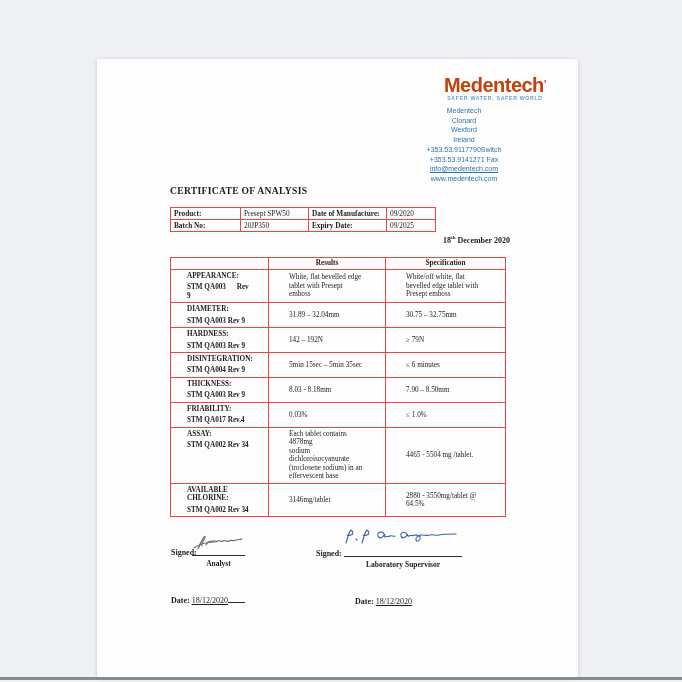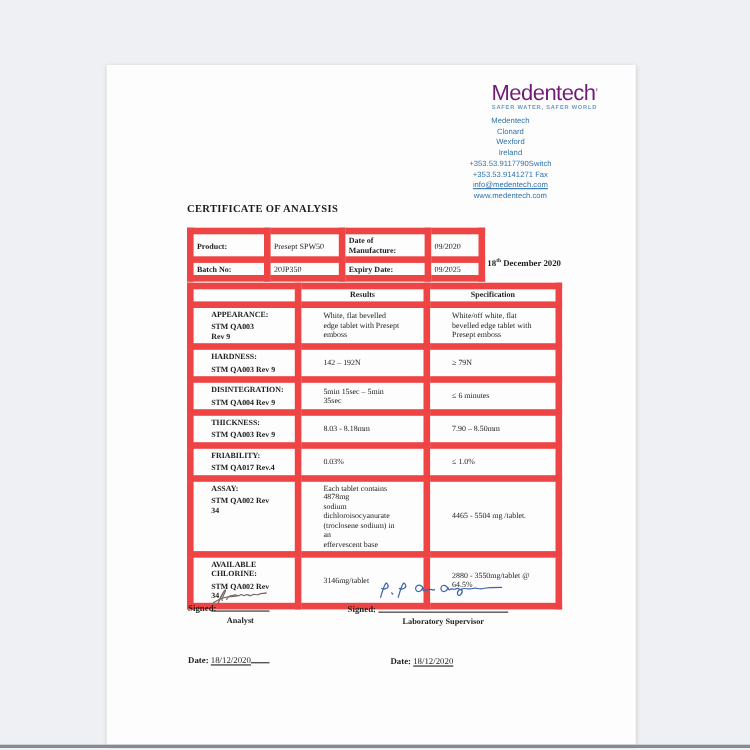--- a/index.html
+++ b/index.html
@@ -10,37 +10,37 @@
     position:absolute; left:97px; top:59px; width:481px; height:618px;
     background:#fdfdfe; box-shadow:0 1px 4px rgba(0,0,0,.18);
   }
   .viewport-bottom-border {
     position:absolute; left:0; top:677px; width:682px; height:3px; background:#858b95;
   }
 
   
   .logo-block { position:absolute; left:330px; top:16px; width:136px; text-align:center;
     font-family:"Liberation Sans", sans-serif; }
-  .logo-text { font-size:20px; font-weight:normal; color:#701a75; letter-spacing:-0.5px; line-height:20px; }
+  .logo-text { font-size:20px; font-weight:bold; color:#c2410c; letter-spacing:-0.5px; line-height:20px; }
   .logo-mark { font-size:10px; vertical-align:top; }
   .logo-tagline { font-size:5.2px; letter-spacing:0.7px; color:#6c9dc4; margin-top:0px; font-weight:bold; }
   .address-block { position:absolute; left:323px; top:47px; width:88px; text-align:center;
     font-family:"Liberation Sans", sans-serif; font-size:7px; line-height:9.7px; color:#2e72ac; }
   .address-block .link { text-decoration:underline; cursor:pointer; }
 
   
   .doc-title { position:absolute; left:73px; top:126px; font-size:9.6px; font-weight:bold; letter-spacing:0.3px; }
   .doc-date { position:absolute; left:250px; top:176px; width:163px; text-align:right;
     font-size:8px; font-weight:bold; }
   .doc-date sup { font-size:5px; }
   .doc-date .date-rest { margin-left:2px; }
 
   
   table { border-collapse:collapse; }
-  td,th { border:6px solid #ef4444; }
+  td,th { border:1px solid #ef4444; }
 
   .info-table { position:absolute; left:73px; top:148px; width:265px; table-layout:fixed; }
   .info-table td { font-size:7.3px; padding:1px 3px; height:11px; vertical-align:middle; }
   .info-table .lbl { font-weight:bold; }
   .info-table col.c1 { width:70px; } .info-table col.c2 { width:68px; }
   .info-table col.c3 { width:78px; } .info-table col.c4 { width:49px; }
 
   .results-table { position:absolute; left:73px; top:198px; width:335px; table-layout:fixed;
     font-size:7.2px; line-height:1.18; }
   .results-table col.p { width:98px; } .results-table col.r { width:117px; } .results-table col.s { width:120px; }
@@ -129,20 +129,32 @@
           </td>
       <td>
             <div class="rtext">White, flat bevelled edge tablet with Presept emboss</div>
           </td>
       <td>
             <div class="stext">White/off white, flat bevelled edge tablet with Presept emboss</div>
           </td>
     </tr>
     <tr>
       <td class="param-cell">
+            <div class="param">DIAMETER:</div>
+            <div class="stm">STM QA003 Rev 9</div>
+          </td>
+      <td>
+            <div class="rtext">31.89 – 32.04mm</div>
+          </td>
+      <td>
+            <div class="stext">30.75 – 32.75mm</div>
+          </td>
+    </tr>
+    <tr>
+      <td class="param-cell">
             <div class="param">HARDNESS:</div>
             <div class="stm">STM QA003 Rev 9</div>
           </td>
       <td>
             <div class="rtext">142 – 192N</div>
           </td>
       <td>
             <div class="stext">≥ 79N</div>
           </td>
     </tr>

